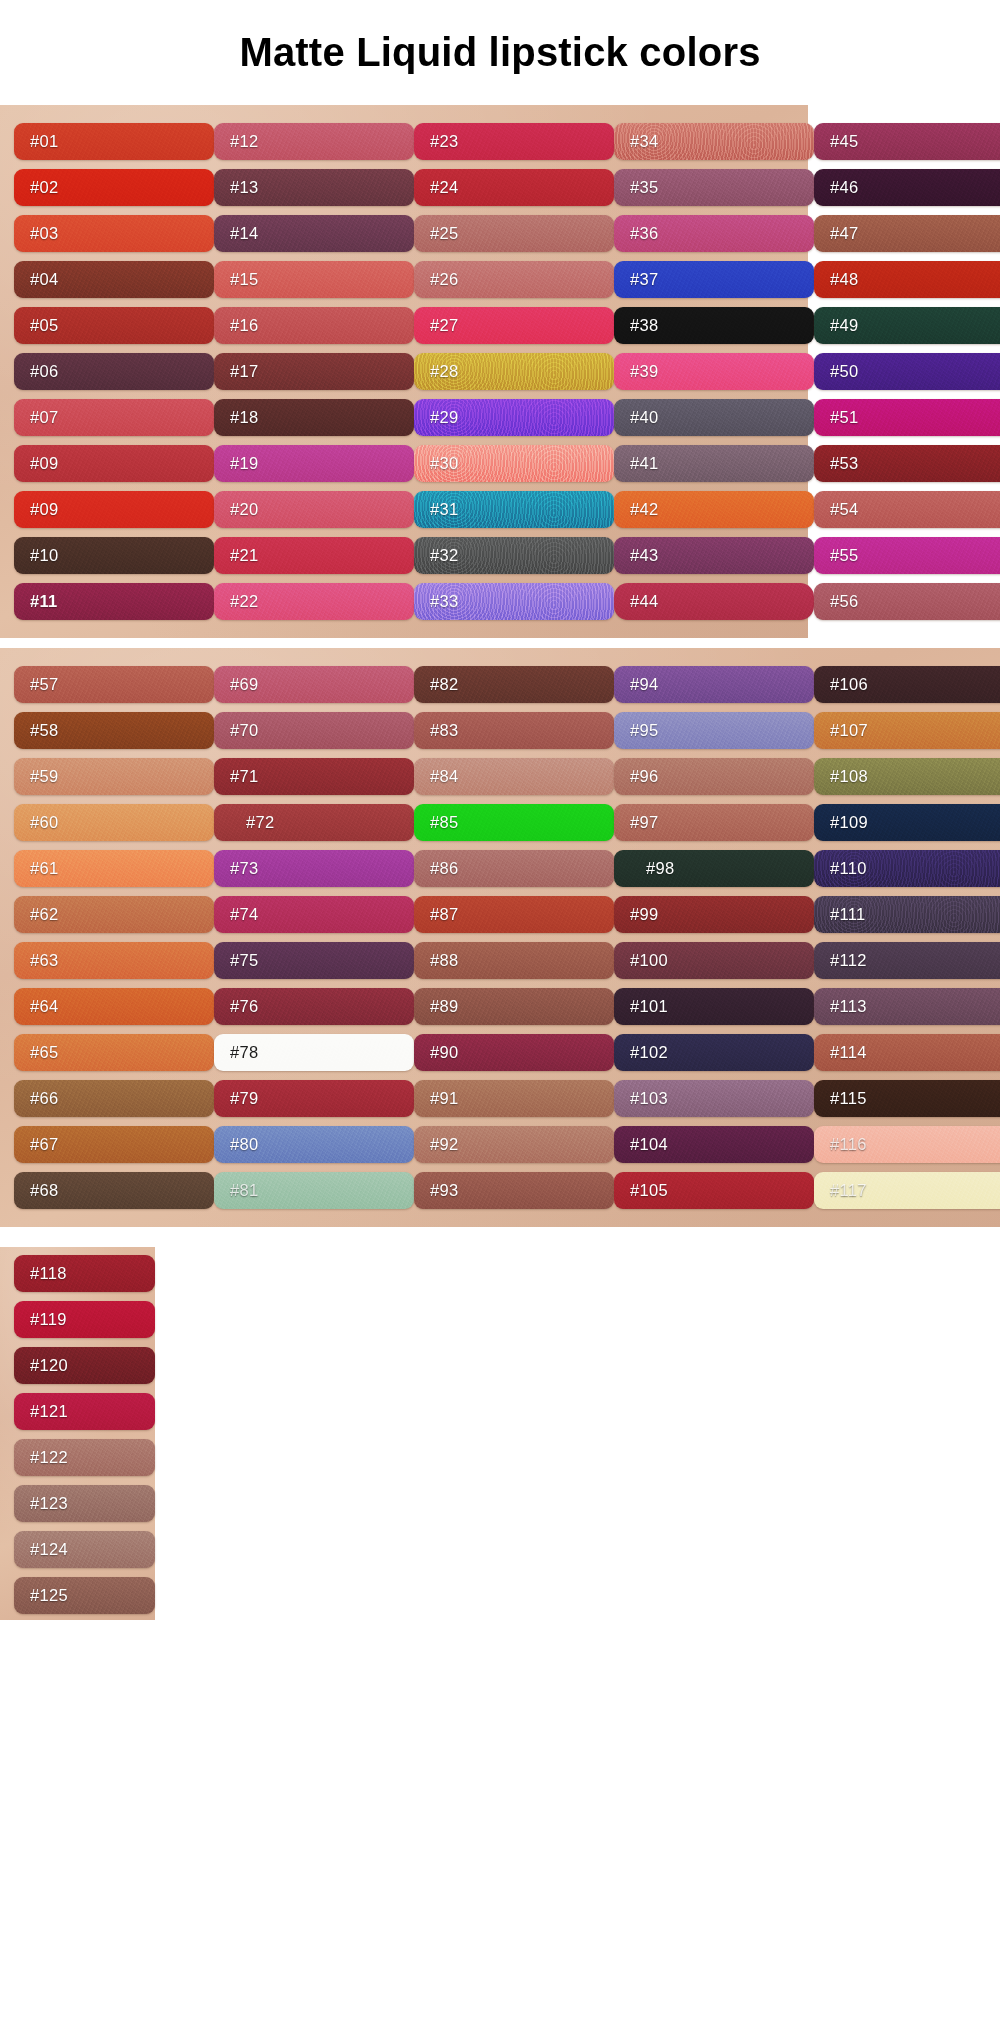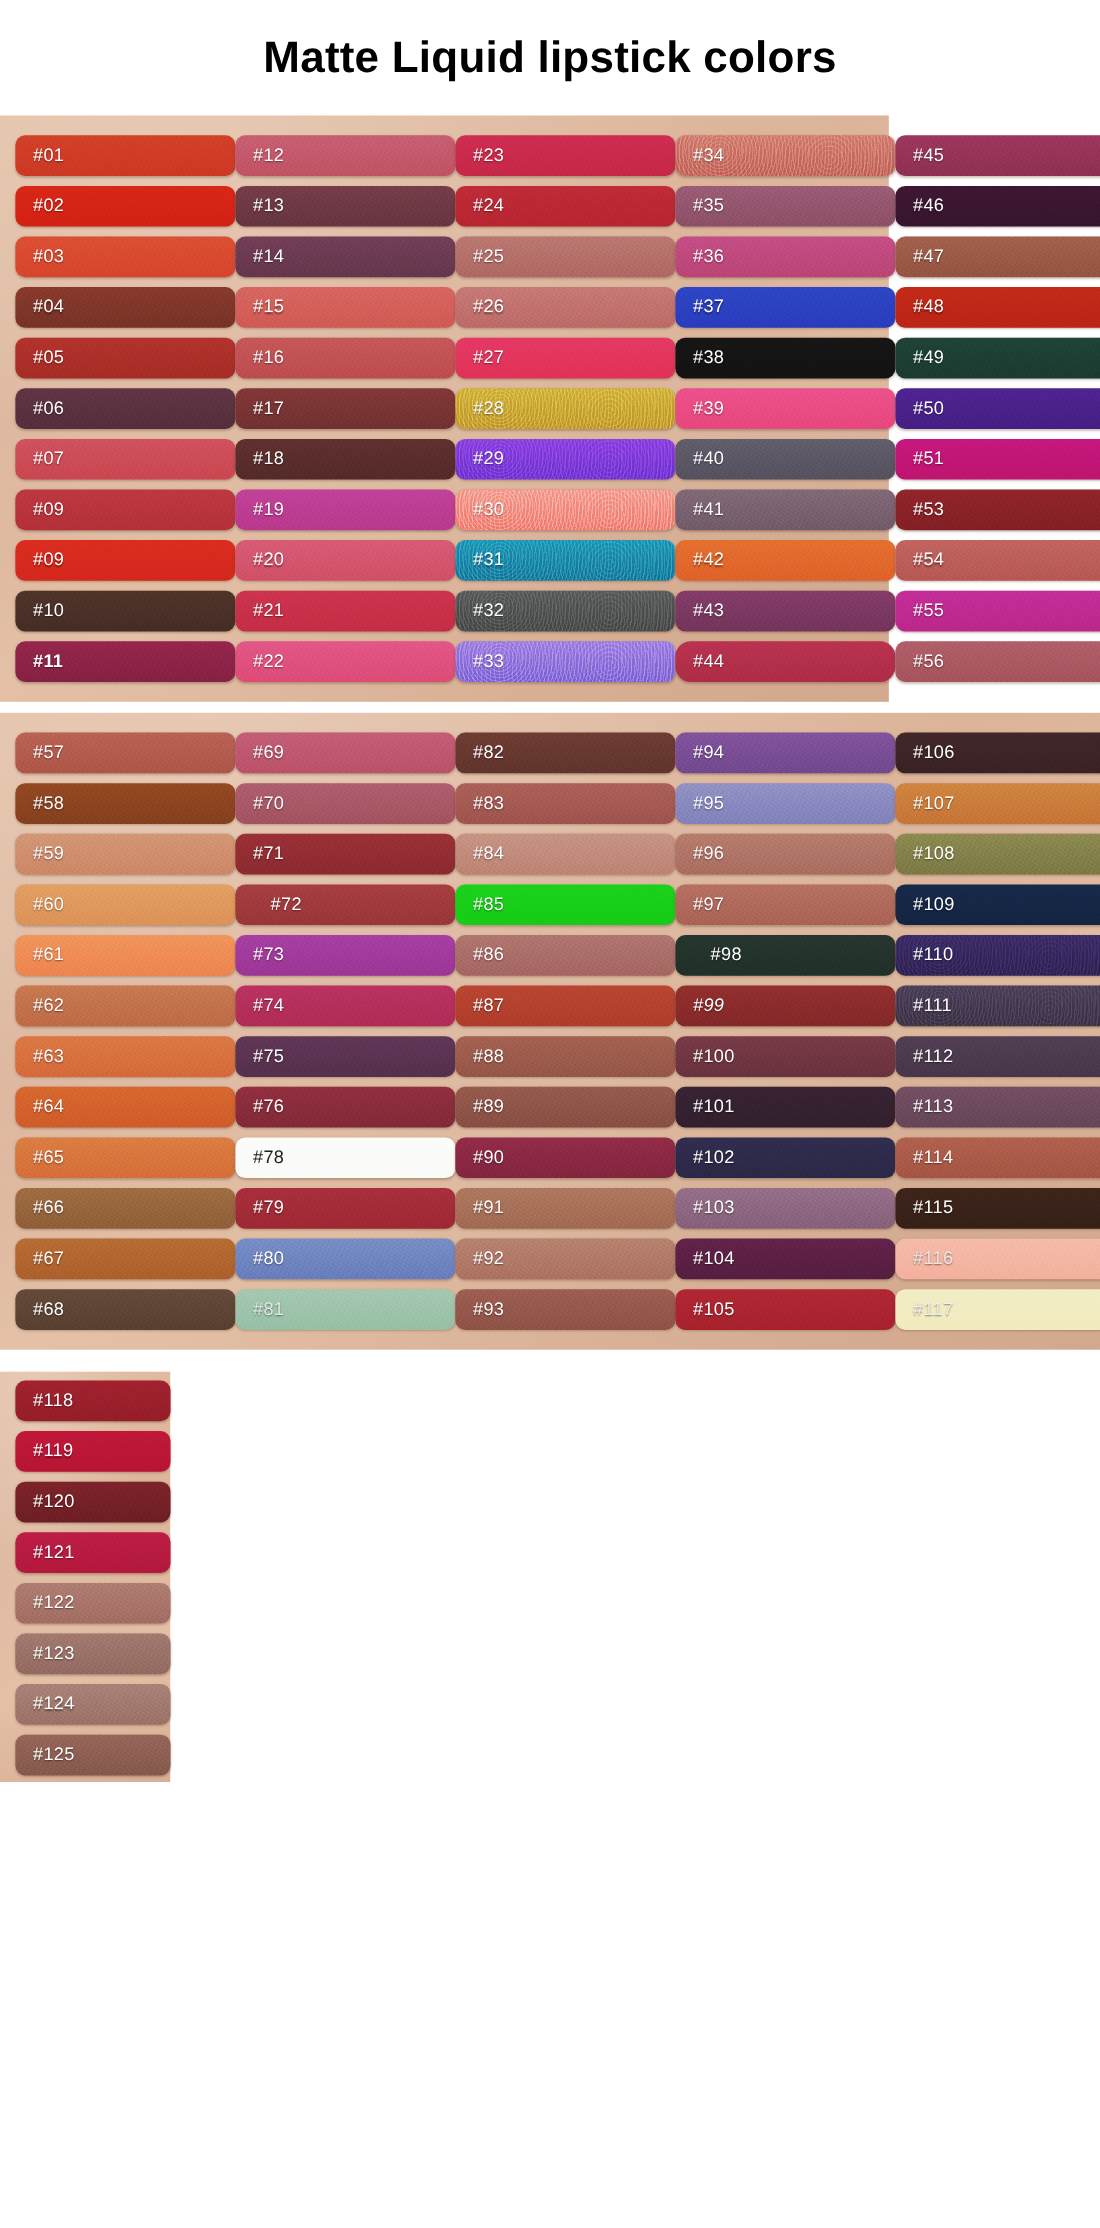--- a/index.html
+++ b/index.html
@@ -512,21 +512,21 @@
           <span class="lbl">#96</span>
         </div>
         <div class="swatch" style="background: rgb(176, 106, 91);">
           <span class="tex"></span>
           <span class="lbl">#97</span>
         </div>
         <div class="swatch" style="background: rgb(35, 51, 43); padding-left: 32px;">
           <span class="tex"></span>
           <span class="lbl">#98</span>
         </div>
-        <div class="swatch" style="background: rgb(140, 43, 43); font-style: italic;">
+        <div class="swatch" style="background: rgb(140, 43, 43);">
           <span class="tex"></span>
           <span class="lbl">#99</span>
         </div>
         <div class="swatch" style="background: rgb(113, 54, 66);">
           <span class="tex"></span>
           <span class="lbl">#100</span>
         </div>
         <div class="swatch" style="background: rgb(53, 33, 48);">
           <span class="tex"></span>
           <span class="lbl">#101</span>

